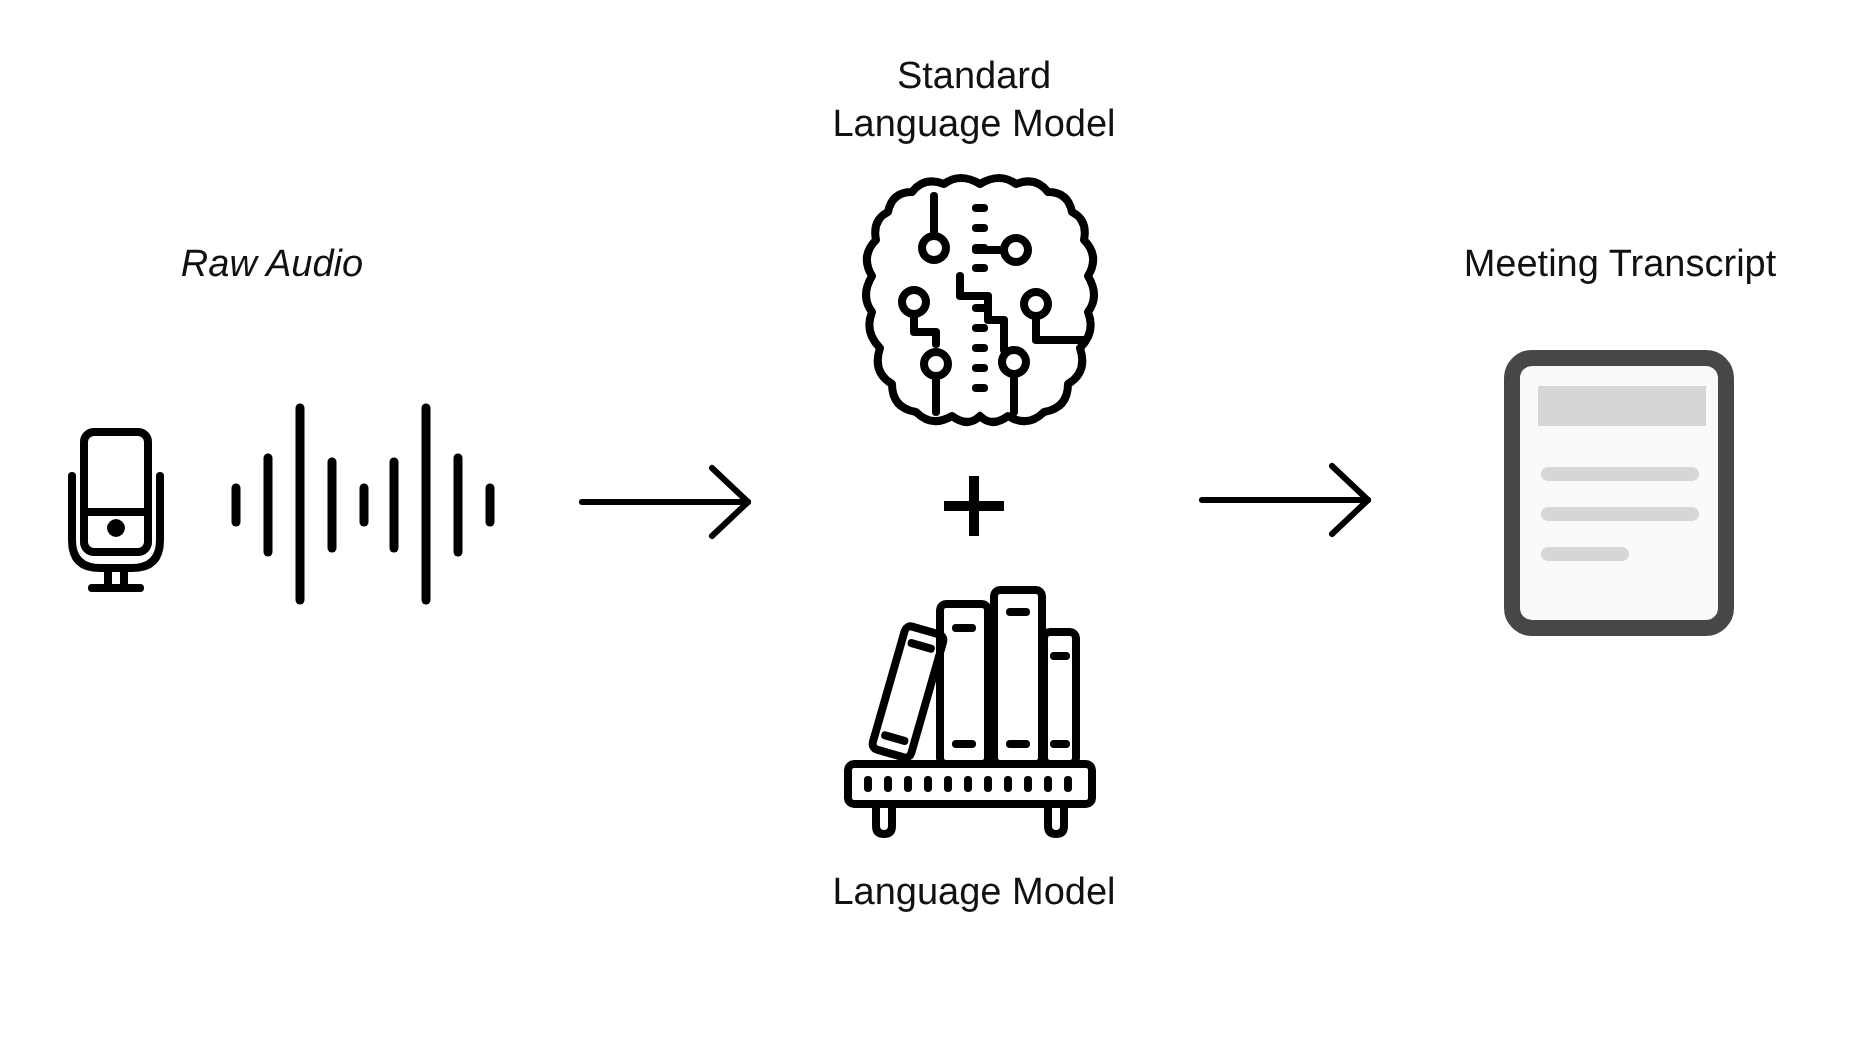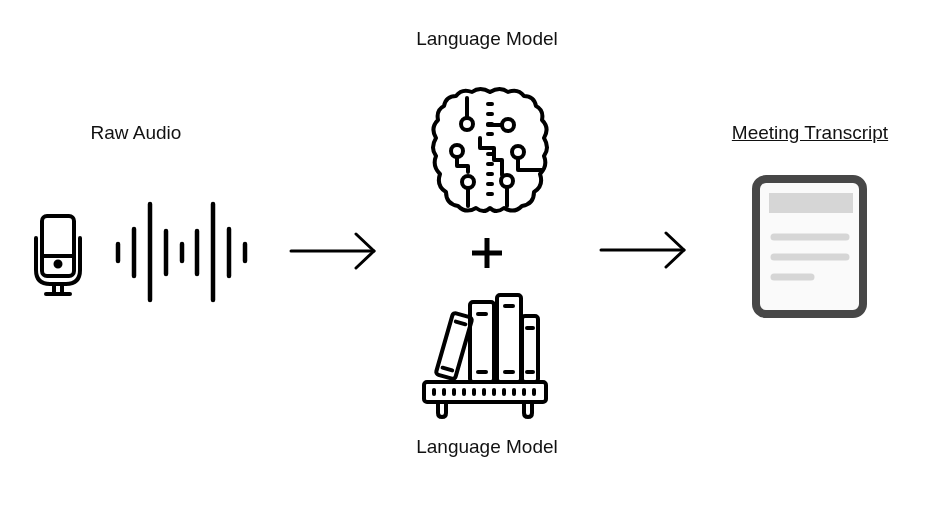--- a/index.html
+++ b/index.html
@@ -1,34 +1,35 @@
 <!DOCTYPE html>
 <html><head>
   <meta charset="utf-8">
   <style>
     html, body { margin: 0; padding: 0; background: #ffffff; }
     body { width: 936px; height: 520px; position: relative; overflow: hidden;
            font-family: "Liberation Sans", "DejaVu Sans", sans-serif; color: #111111; }
     .label { position: absolute; font-size: 19px; line-height: 24px; text-align: center;
              color: #111111; white-space: nowrap; }
     .label span { display: block; }
-    #lbl-raw { left: 36px; width: 200px; top: 121px; }
+    #lbl-raw { left: 36px; width: 200px; top: 121px; font-style: italic; }
     #lbl-std { left: 387px; width: 200px; top: 27px; }
     #lbl-dom { left: 387px; width: 200px; top: 435px; }
-    #lbl-out { left: 710px; width: 200px; top: 121px; text-decoration: underline; }
+    #lbl-out { left: 710px; width: 200px; top: 121px; }
     svg.layer { position: absolute; left: 0; top: 0; }
     .stroke { fill: none; stroke: #000; stroke-width: 4.5; stroke-linecap: round; stroke-linejoin: round; }
   </style>
 </head>
 <body>
 
 <div class="label" id="lbl-raw">
   <span>Raw Audio</span>
 </div>
 <div class="label" id="lbl-std">
+  <span>Standard</span>
   <span>Language Model</span>
 </div>
 <div class="label" id="lbl-dom">
   <span>Language Model</span>
 </div>
 <div class="label" id="lbl-out">
   <span>Meeting Transcript</span>
 </div>
 
 <svg class="layer" width="936" height="520" viewBox="0 0 936 520">

